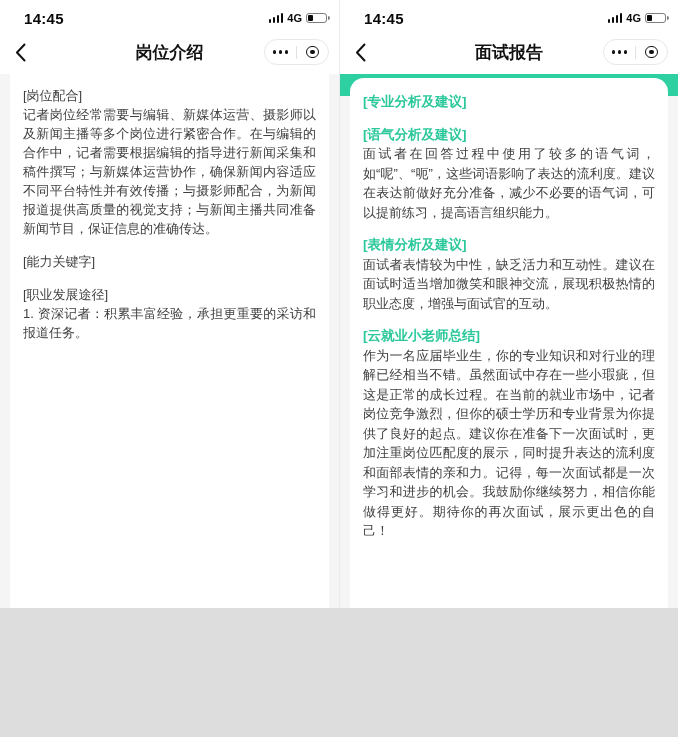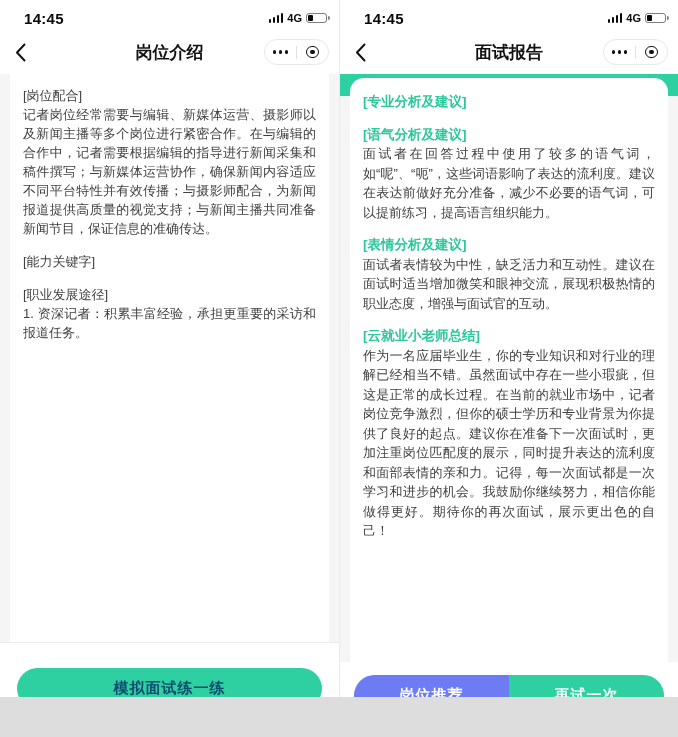--- a/index.html
+++ b/index.html
@@ -1,18 +1,18 @@
 <!DOCTYPE html>
 <html style="--teal: #2ed0a2; --blue: #6e7cf3; --heading_green: #2bc89b;"><head>
 <meta charset="utf-8">
 <style>
   * { box-sizing: border-box; margin: 0; padding: 0; }
   html,body { background:#ddd; }
   .stage {
-    width: 678px; height: 697px; display: flex;
+    width: 678px; height: 608px; display: flex;
     font-family: "Liberation Sans", "DejaVu Sans", sans-serif;
     background: #fff; overflow: hidden;
   }
   .phone {
     width: 339px; height: 737px; position: relative;
     display: flex; flex-direction: column; background: #f5f5f6; overflow: hidden;
   }
   .phone.right-phone { border-left: 1px solid #ebebeb; }
 
   

